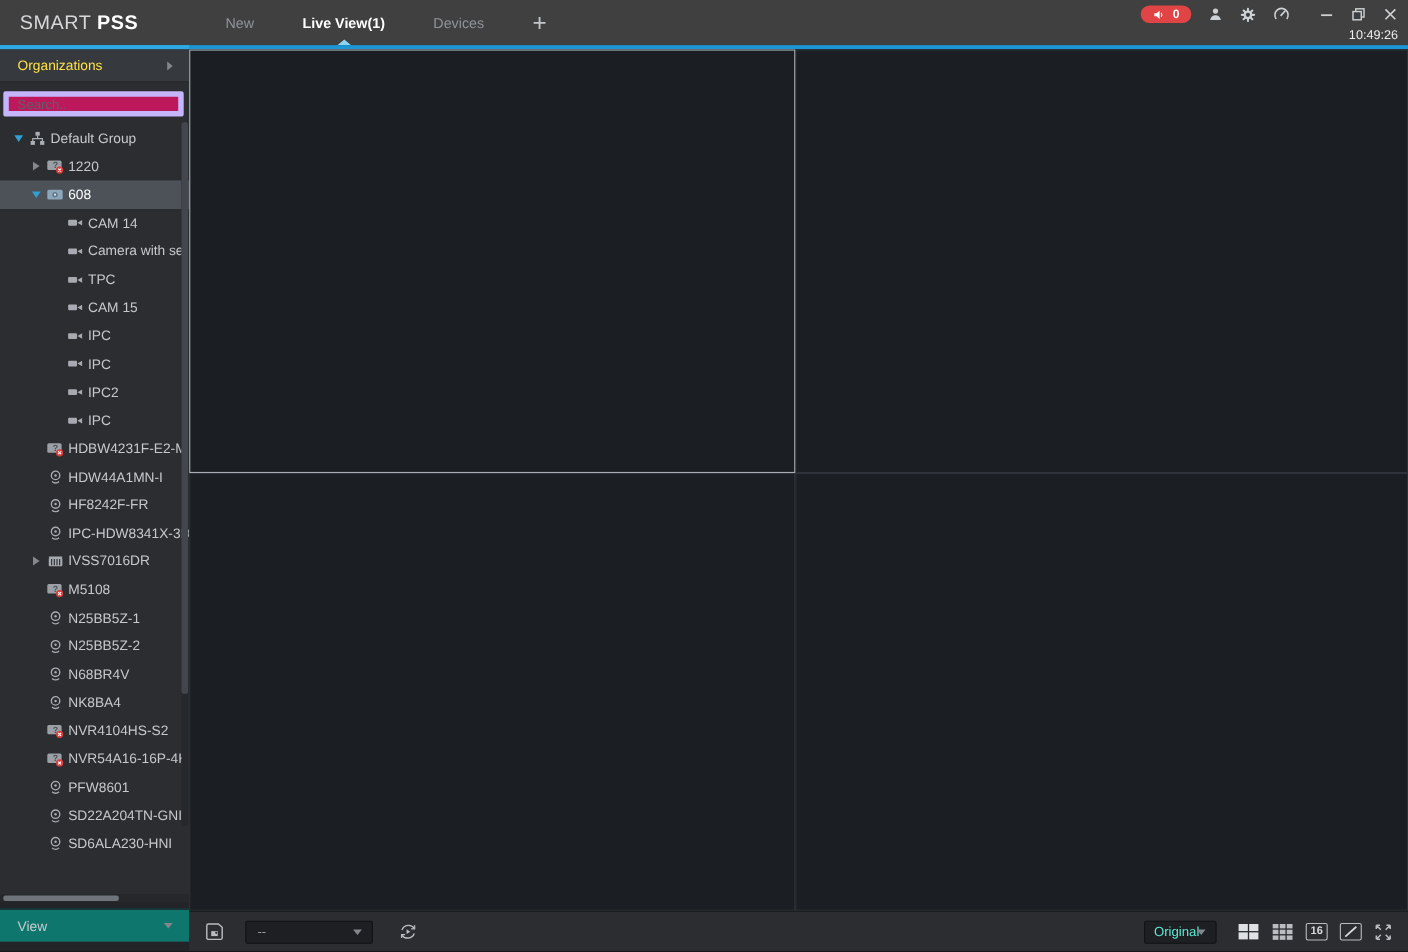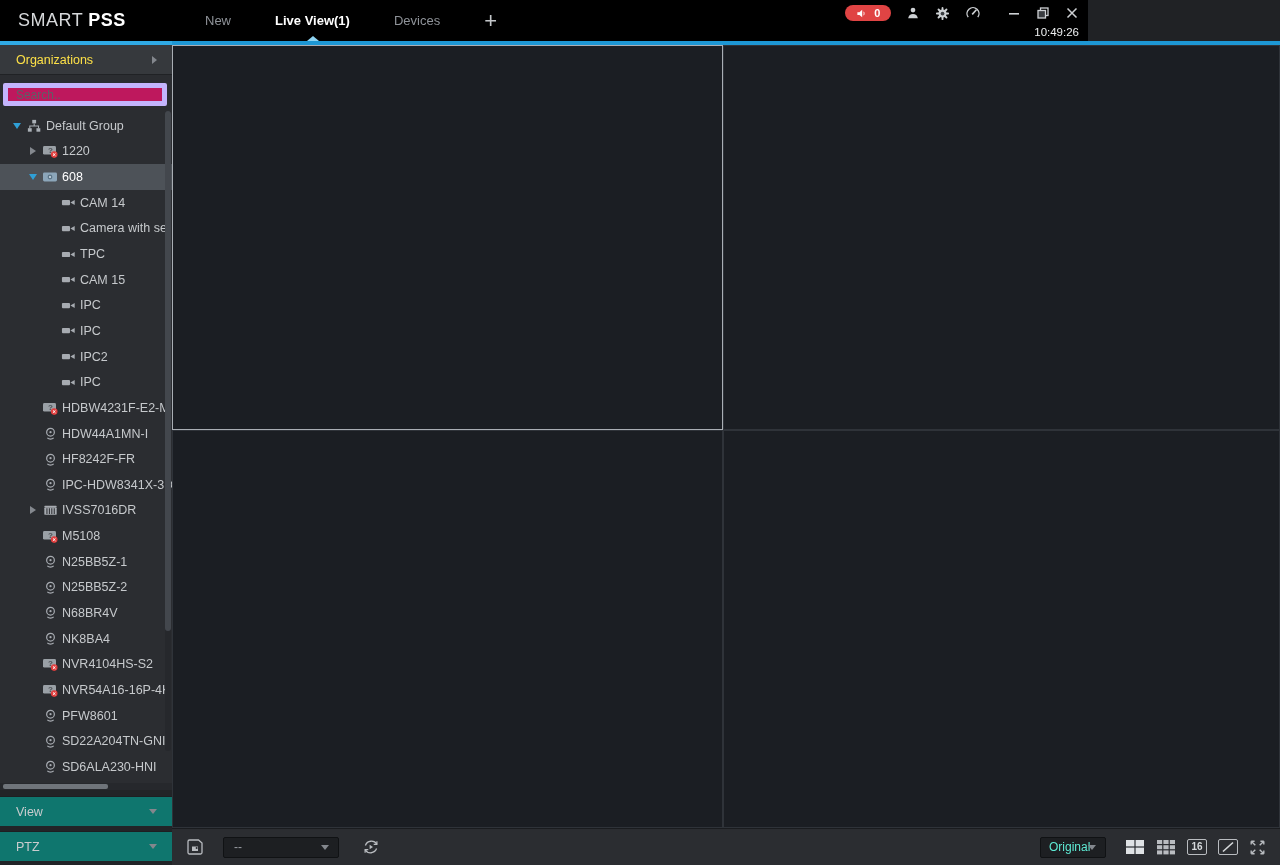--- a/index.html
+++ b/index.html
@@ -3,21 +3,21 @@
 <meta charset="utf-8">
 <style>
   * { margin:0; padding:0; box-sizing:border-box; }
   html,body { background:#101214; }
   .app {
     position:relative; width:1280px; height:865px; overflow:hidden;
     background:#202225; font-family:"Liberation Sans", sans-serif;
     -webkit-font-smoothing:antialiased; user-select:none;
   }
   
-  .titlebar { position:absolute; left:0; top:0; width:1088px; height:41px; background:#000000; }
+  .titlebar { position:absolute; left:0; top:0; width:1280px; height:41px; background:#404040; }
   .logo { position:absolute; left:18px; top:10px; font-size:18px; letter-spacing:.5px; }
   .logo .l1 { color:#d6d8da; font-weight:400; }
   .logo .l2 { color:#ffffff; font-weight:700; margin-left:5px; }
   .tab-bar { position:absolute; left:205px; top:0; height:41px; display:flex; align-items:center; gap:44px; }
   .tab { font-size:13px; color:#8f9399; cursor:pointer; white-space:nowrap; }
   .tab.active { color:#ffffff; font-weight:700; }
   .add-tab { font-size:22px; color:#c3c6c9; font-weight:400; line-height:20px; cursor:pointer; }
   .tb-right { position:absolute; right:10px; top:5px; display:flex; align-items:center; gap:15px; }
   .alarm-pill { width:46px; height:16px; border-radius:8px; background:#e04444; display:flex; align-items:center; justify-content:space-around; padding:0 7px; cursor:pointer; }
   .alarm-pill .cnt { color:#fff; font-size:11px; font-weight:700; }
@@ -458,24 +458,20 @@
     </div>
     <div class="hscroll">
         <div class="thumb"></div>
       </div>
     <div class="side-gap"></div>
     <div class="panel-header">
       <span class="lbl">View</span>
       <span class="caret-down"></span>
     </div>
     <div class="panel-sep"></div>
-    <div class="panel-header">
-      <span class="lbl">PTZ</span>
-      <span class="caret-down"></span>
-    </div>
     <div class="side-fill"></div>
   </div>
 
   <div class="main">
     <div class="video-grid" id="grid">
         <div class="pane selected"></div>
         <div class="pane"></div>
         <div class="pane"></div>
         <div class="pane"></div>
       </div>

